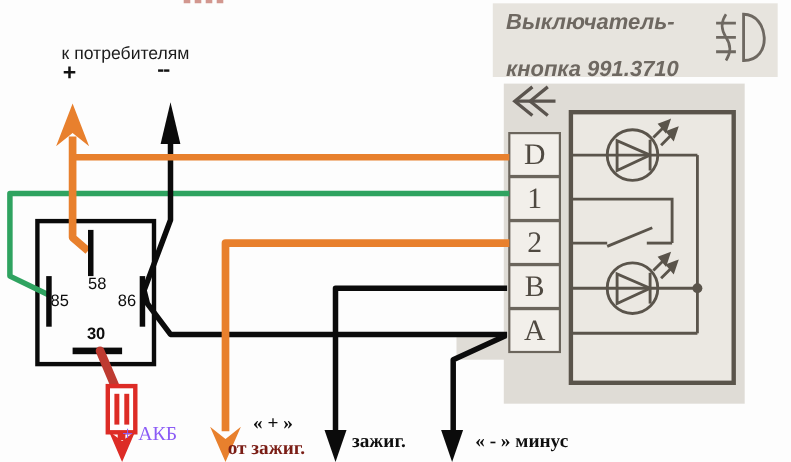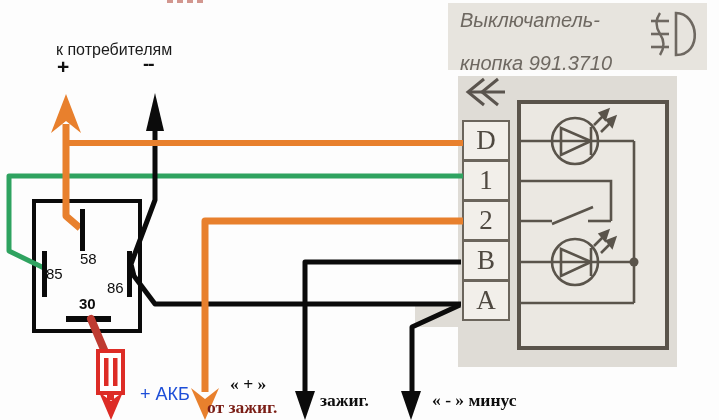--- a/index.html
+++ b/index.html
@@ -11,32 +11,32 @@
   .lbl{position:absolute;white-space:nowrap;}
   
   .consumers-label{left:56px;top:41px;font-size:16px;color:#1b1b1b;}
   .consumers-plus{left:57px;top:55px;font-size:21px;font-weight:bold;color:#111;}
   .consumers-minus{left:143px;top:53px;font-size:19px;font-weight:bold;letter-spacing:-1px;color:#111;}
   
   .relay-box{left:32px;top:199px;width:110px;height:134px;border:4px solid #0a0a0a;background:transparent;box-sizing:border-box;}
   .pin-label{position:absolute;font-size:15px;color:#0d0d0d;}
   .pin87-label{left:80px;top:250px;}
   .pin85-label{left:46px;top:265px;}
-  .pin86-label{left:107px;top:279px;text-align:right;}
+  .pin86-label{left:107px;top:265px;text-align:right;}
   .pin30-label{left:79px;top:295px;font-weight:bold;}
   
-  .battery-label{left:140px;top:384px;font-size:18px;color:#1d4ed8;}
+  .battery-label{left:111px;top:384px;font-size:18px;color:#8b5cf6;font-family:Liberation Serif, serif;}
   .serifb{font-family:"Liberation Serif",serif;font-weight:bold;font-size:17.5px;color:#0e0e0e;}
   .ignition-plus-label{left:230px;top:374px;}
   .ignition-label{left:207px;top:397px;color:#7a1d15;}
   .gabar-label{left:320px;top:390px;}
   .minus-label{left:432px;top:390px;}
   
   .header-box{left:448px;top:3px;width:259px;height:67px;background:#e7e4de;}
-  .title-line{position:absolute;left:12px;font-style:italic;font-weight:normal;font-size:20px;color:#6e6861;}
+  .title-line{position:absolute;left:12px;font-style:italic;font-weight:bold;font-size:20px;color:#6e6861;}
   .title-1{top:6px;}
   .title-2{top:33px;margin-top:16px;}
   
   .panel{left:458px;top:76px;width:219px;height:291px;background:#dfdcd6;}
   .panel-notch{left:415px;top:306px;width:47px;height:21px;background:#dfdcd6;}
   .inner-rect{left:517px;top:100px;width:152px;height:250px;border:4px solid #5a544b;background:#ebe8e2;box-sizing:border-box;}
   .terminal{left:462px;width:48px;height:41px;background:#f2efea;border:2px solid #6b655c;box-sizing:border-box;
     display:flex;align-items:center;justify-content:center;
     font-family:"Liberation Serif",serif;font-size:27px;color:#4f4941;}
   .t0{top:120px;}.t1{top:160px;}.t2{top:200px;}.t3{top:240px;}.t4{top:280px;}

